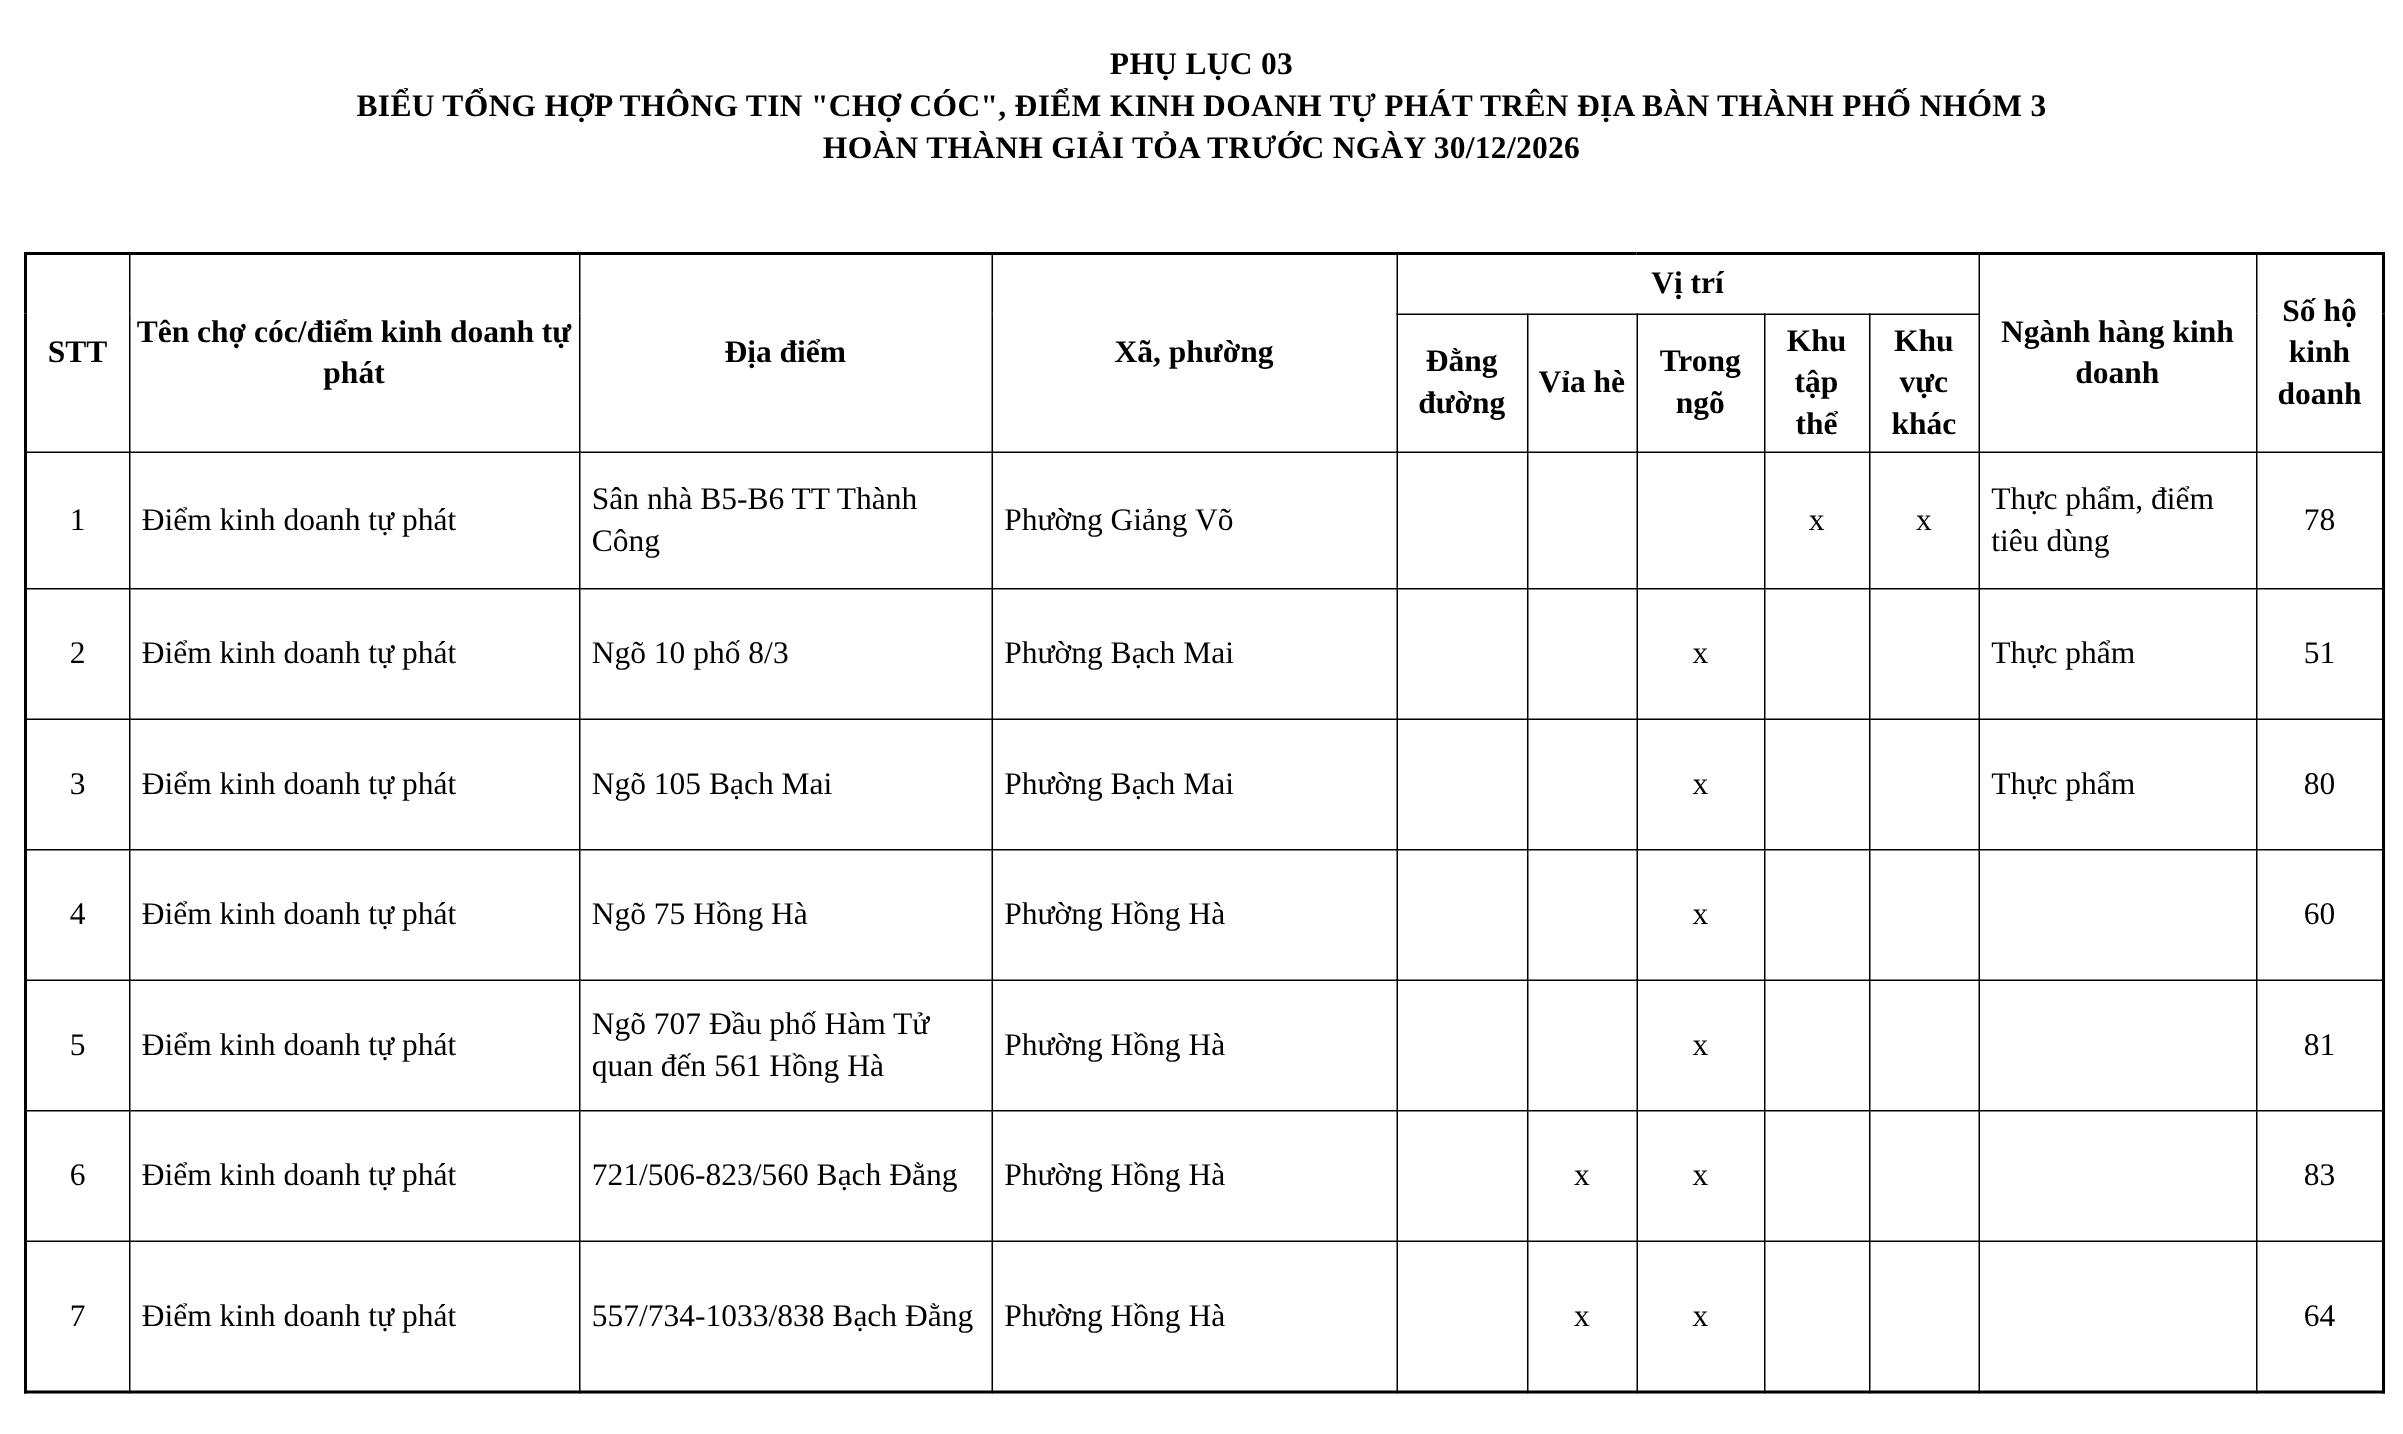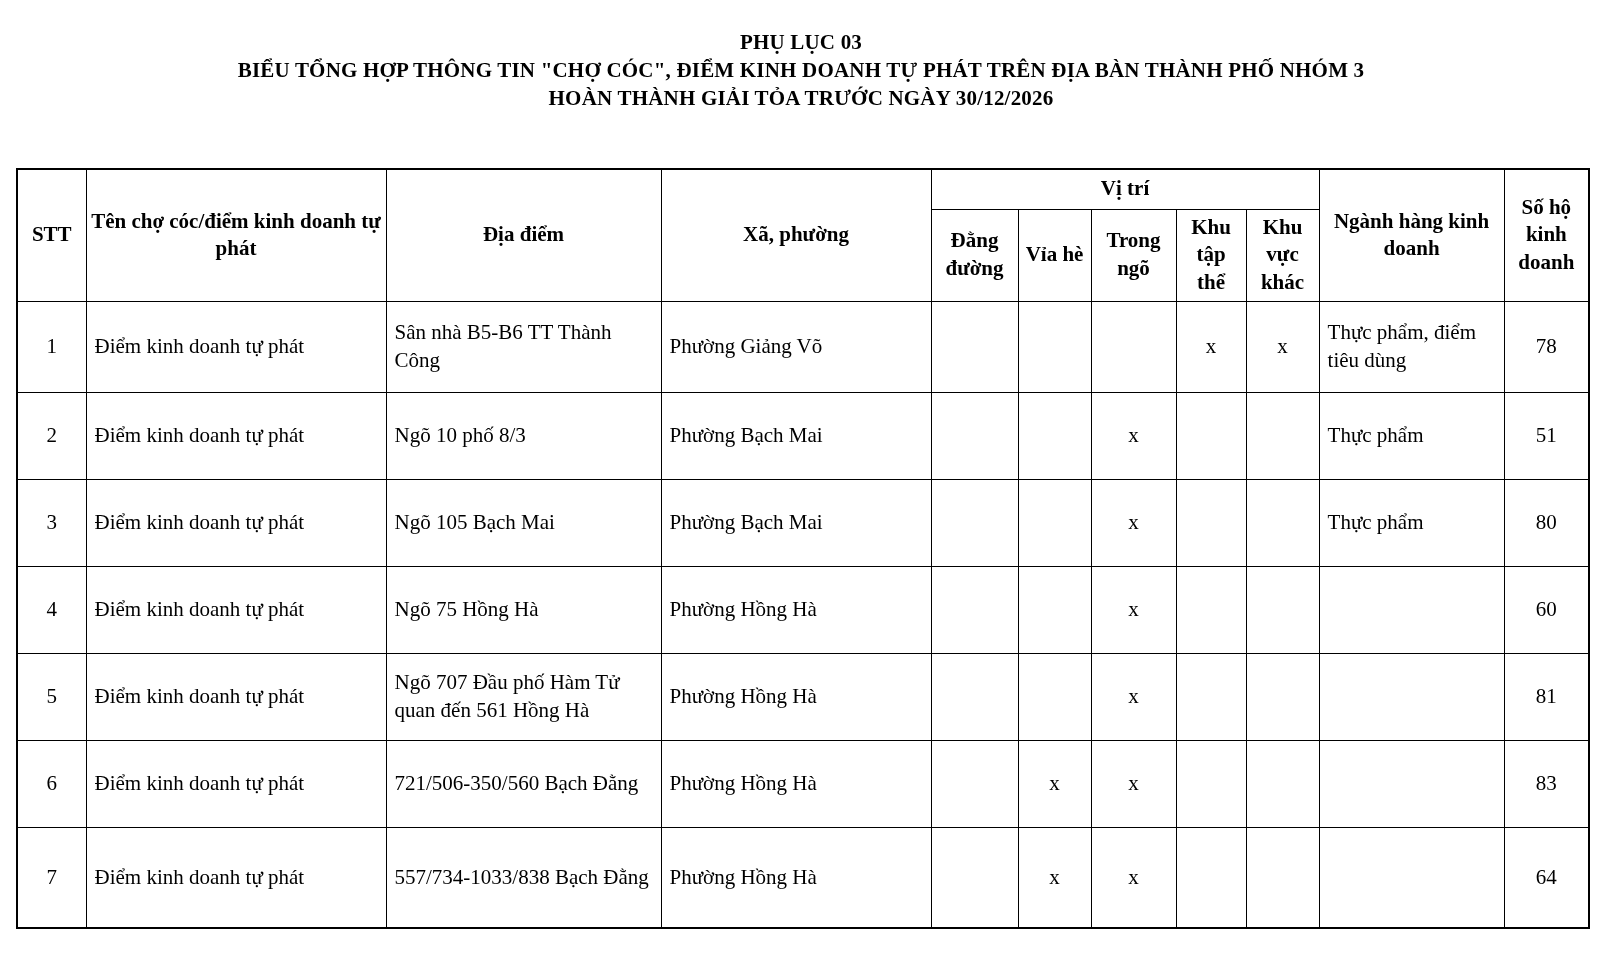--- a/index.html
+++ b/index.html
@@ -160,21 +160,21 @@
           <td class="c-center"></td>
           <td class="c-center">x</td>
           <td class="c-center"></td>
           <td class="c-center"></td>
           <td class="c-left"></td>
           <td class="c-center">81</td>
         </tr>
         <tr>
           <td class="c-center">6</td>
           <td class="c-left">Điểm kinh doanh tự phát</td>
-          <td class="c-left">721/506-350/560 Bạch Đằng</td>
+          <td class="c-left">721/506-823/560 Bạch Đằng</td>
           <td class="c-left c-bold">Phường Hồng Hà</td>
           <td class="c-center"></td>
           <td class="c-center">x</td>
           <td class="c-center">x</td>
           <td class="c-center"></td>
           <td class="c-center"></td>
           <td class="c-left"></td>
           <td class="c-center">83</td>
         </tr>
         <tr>

